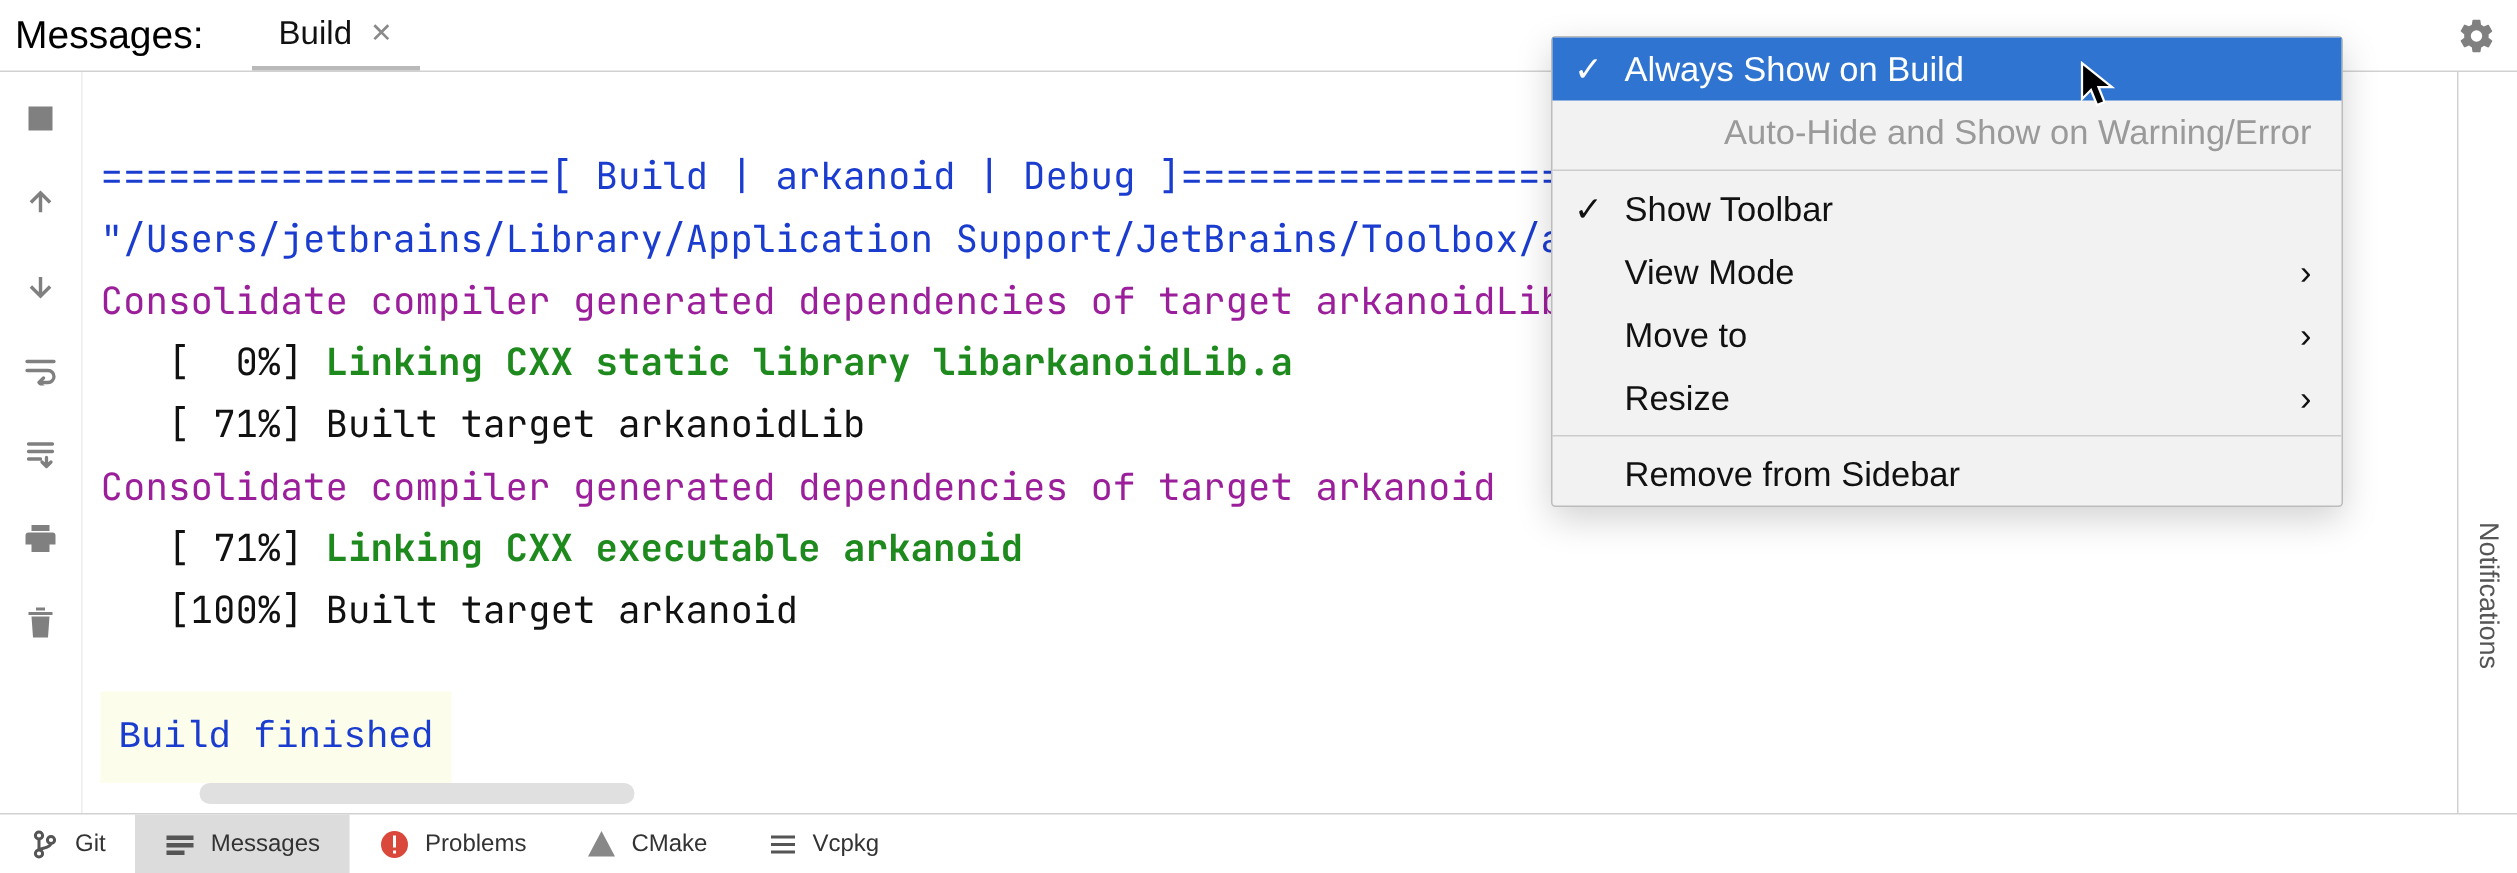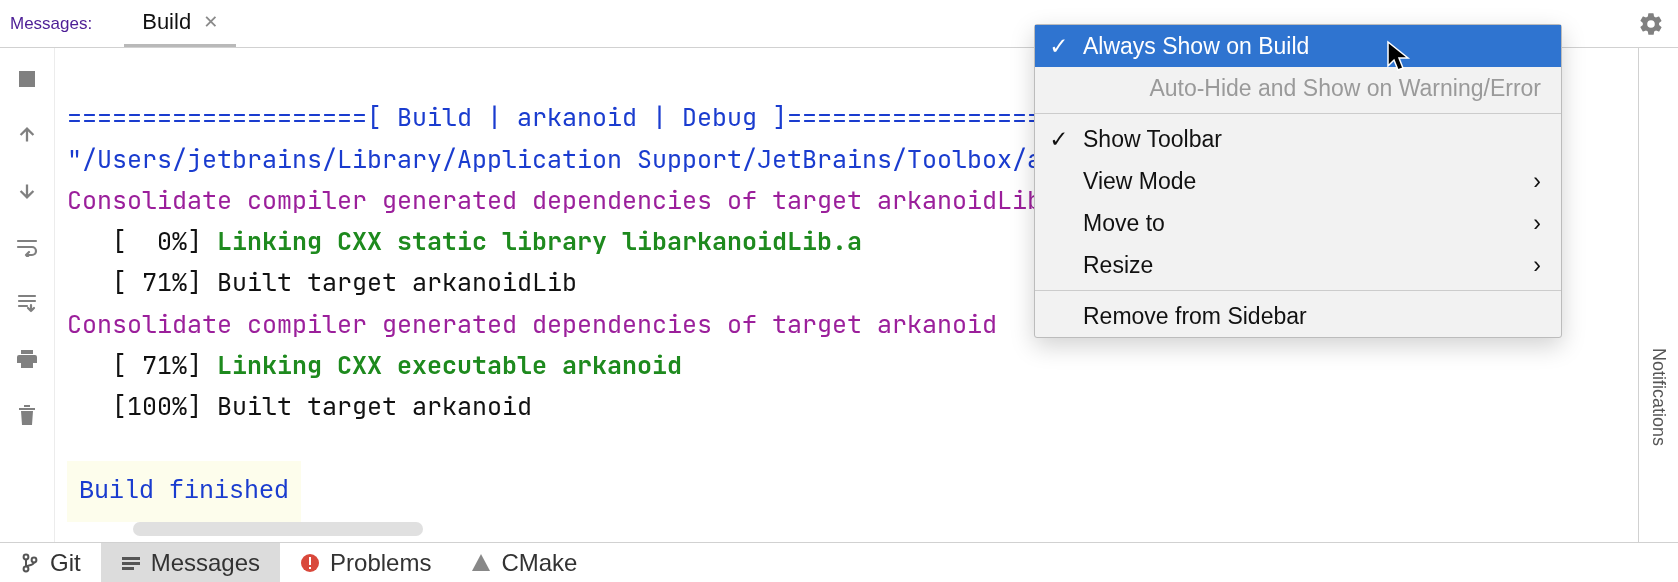--- a/index.html
+++ b/index.html
@@ -1,41 +1,41 @@
 <!DOCTYPE html>
 <html><head>
 <meta charset="utf-8">
 <style>
   * { box-sizing: border-box; margin: 0; padding: 0; }
   html, body { width: 1678px; height: 582px; font-family: -apple-system, "Segoe UI", Arial, sans-serif; background: #ffffff; overflow: hidden; }
   .root { display: flex; flex-direction: column; width: 100%; height: 100%; position: relative; }
   
   .panel-header { display: flex; align-items: center; height: 48px; border-bottom: 1px solid #d1d1d1; padding: 0 0 0 10px; }
-  .panel-title { font-size: 17px; color: #4c1d95; padding: 0 10px 0 0; }
+  .panel-title { font-size: 26px; color: #000000; padding: 0 10px 0 0; }
   .tool-tab { display: flex; align-items: center; font-size: 22px; color: #111; height: 100%; padding: 0 18px; border-bottom: 3px solid #b9b9b9; margin-left: 22px; }
   .tool-tab .close { margin-left: 12px; color: #8a8a8a; font-size: 18px; }
   .hdr-spacer { flex: 1; }
   .gear { width: 26px; height: 26px; margin-right: 14px; cursor: pointer; }
   
   .panel-body { display: flex; flex: 1; min-height: 0; }
   .left-toolbar { width: 55px; display: flex; flex-direction: column; align-items: center; padding-top: 16px; gap: 26px; border-right: 1px solid #ececec; }
   .left-toolbar .tb-btn { width: 30px; height: 30px; display: flex; align-items: center; justify-content: center; color: #6e6e6e; cursor: pointer; }
   .console-area { flex: 1; overflow: hidden; position: relative; }
   .console { font-family: "JetBrains Mono","Menlo","Consolas",monospace; font-size: 25px; line-height: 1.65; padding: 8px 12px 0 12px; white-space: pre; color: #111; }
   .c-blue { color: #1a3ccf; }
   .c-purple { color: #9b1f9b; }
   .c-green { color: #1e8a1e; font-weight: 600; }
   .c-black { color: #111; margin-left: 45px; }
   .finished-row { background: #fdfdec; padding: 16px 12px; font-family: Liberation Mono, monospace; }
   .hscroll-track { position: absolute; left: 78px; bottom: 6px; width: 290px; height: 14px; background: #e0e0e0; border-radius: 7px; }
   
   .right-sidebar { width: 40px; border-left: 1px solid #d1d1d1; display: flex; flex-direction: column; align-items: center; padding-top: 300px; }
   .notif-label { writing-mode: vertical-rl; font-size: 18px; color: #555; }
   
-  .bottom-bar { display: flex; align-items: center; height: 40px; border-top: 1px solid #d1d1d1; font-size: 24px; color: #333; }
+  .bottom-bar { display: flex; align-items: center; height: 40px; border-top: 1px solid #d1d1d1; font-size: 16px; color: #333; }
   .bb-item { display: flex; align-items: center; gap: 10px; padding: 0 20px; height: 100%; cursor: pointer; }
   .bb-item.active { background: #dcdcdc; }
   .bb-icon { width: 20px; height: 20px; display:flex; align-items:center; justify-content:center; }
   
   .context-menu { position: absolute; top: 24px; left: 1034px; width: 528px; background: #f2f2f2; border: 1px solid #bcbcbc; border-radius: 3px; box-shadow: 0 8px 24px rgba(0,0,0,.18); font-size: 23px; color: #111; z-index: 50; }
   .cm-item { display: flex; align-items: center; height: 42px; padding: 0 20px 0 48px; position: relative; cursor: pointer; }
   .cm-item.selected { background: #2f74d0; color: #fff; }
   .cm-item.disabled { color: #9a9a9a; cursor: default; justify-content: flex-end; }
   .cm-check { position: absolute; left: 14px; width: 20px; text-align: center; }
   .cm-sep { height: 1px; background: #cccccc; margin: 4px 0; }
@@ -154,20 +154,30 @@
       <span>Problems</span>
     </div>
     <div class="bb-item">
       <span class="bb-icon">
           <svg width="20" height="20" viewBox="0 0 20 20">
             <polygon points="10,1 19,18 1,18" fill="#888"></polygon>
           </svg>
         </span>
       <span>CMake</span>
     </div>
+    <div class="bb-item">
+      <span class="bb-icon">
+          <svg width="20" height="16" viewBox="0 0 20 16" fill="none" stroke="#555" stroke-width="2">
+            <line x1="2" y1="3" x2="18" y2="3"></line>
+            <line x1="2" y1="8" x2="18" y2="8"></line>
+            <line x1="2" y1="13" x2="18" y2="13"></line>
+          </svg>
+        </span>
+      <span>Vcpkg</span>
+    </div>
   </div>
 
   <div class="context-menu">
     <div class="cm-item selected">
       <span class="cm-check">✓</span>
       <span>Always Show on Build</span>
     </div>
     <div class="cm-item disabled">
       <span>Auto-Hide and Show on Warning/Error</span>
     </div>

